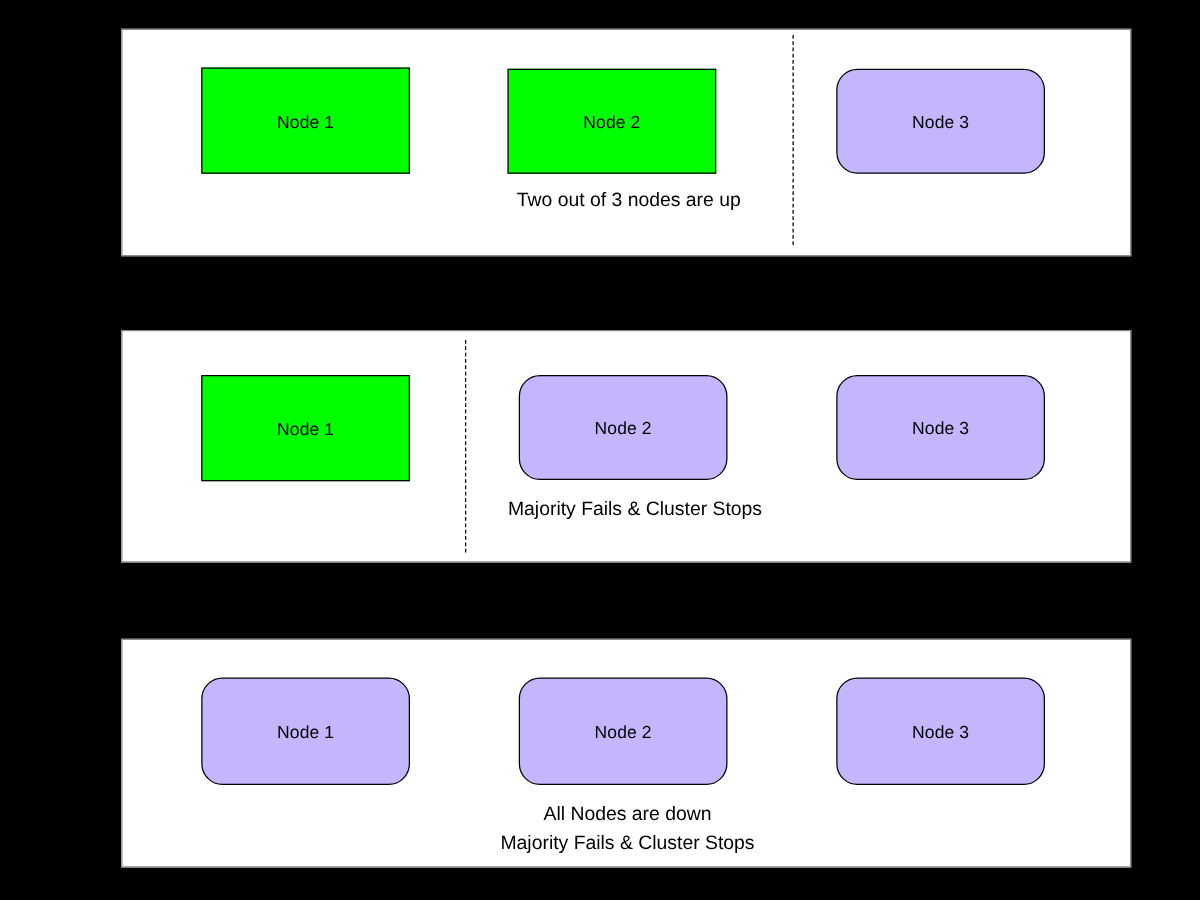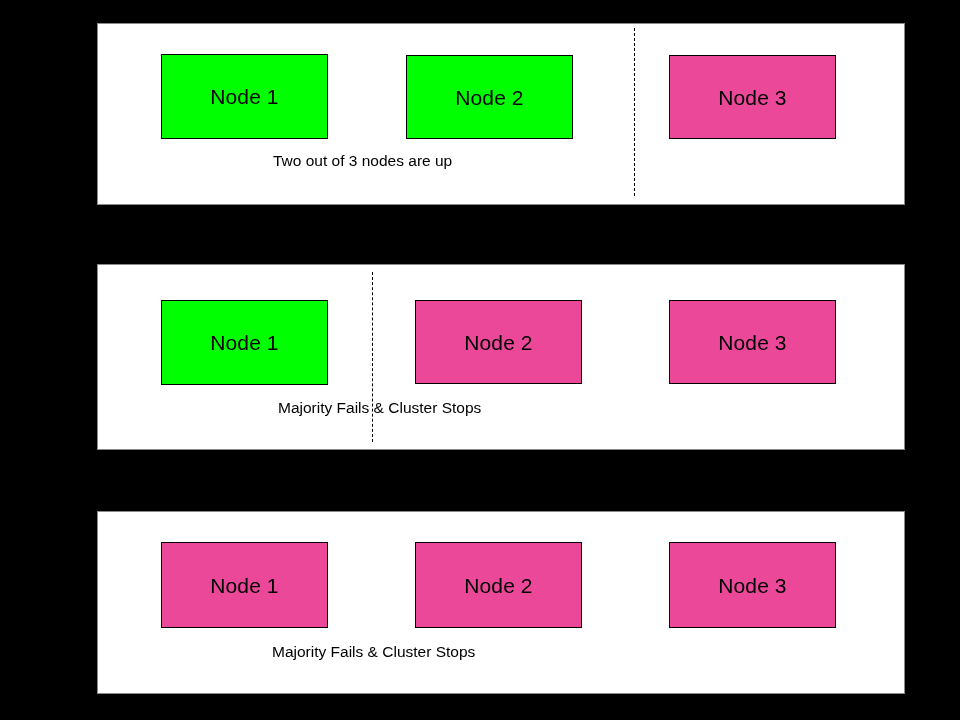--- a/index.html
+++ b/index.html
@@ -31,37 +31,37 @@
   .node-box {
     position: absolute;
     box-sizing: border-box;
     border: 1px solid #000000;
     display: flex;
     align-items: center;
     justify-content: center;
   }
   .node-box .node-label {
     font-family: "Liberation Sans", sans-serif;
-    font-size: 21px;
+    font-size: 14px;
     color: #000000;
     line-height: 1;
     letter-spacing: 0.1px;
   }
   .node-up    { background: #00ff00; }
-  .node-down  { background: #ec4899; }
+  .node-down  { background: #c4b5fd; border-radius: 17px; }
 
   .divider {
     position: absolute;
     width: 0;
     border-left: 1px dashed #000000;
   }
 
   .caption {
     position: absolute;
-    text-align: left;
+    text-align: center;
     font-family: "Liberation Sans", sans-serif;
     font-size: 15.5px;
     color: #000000;
     line-height: 23px;
     white-space: nowrap;
   }
   .caption .cap-line { display: block; }
 
   
   #panel-1 { left: 97px;  top: 23px;  width: 808px; height: 182px; }
@@ -141,17 +141,18 @@
 
     <div class="node-box node-down box-2">
       <span class="node-label">Node 2</span>
     </div>
 
     <div class="node-box node-down box-3">
       <span class="node-label">Node 3</span>
     </div>
 
     <div class="caption">
+      <span class="cap-line">All Nodes are down</span>
       <span class="cap-line">Majority Fails &amp; Cluster Stops</span>
     </div>
   </div>
 
 </div>
 
 </body></html>

